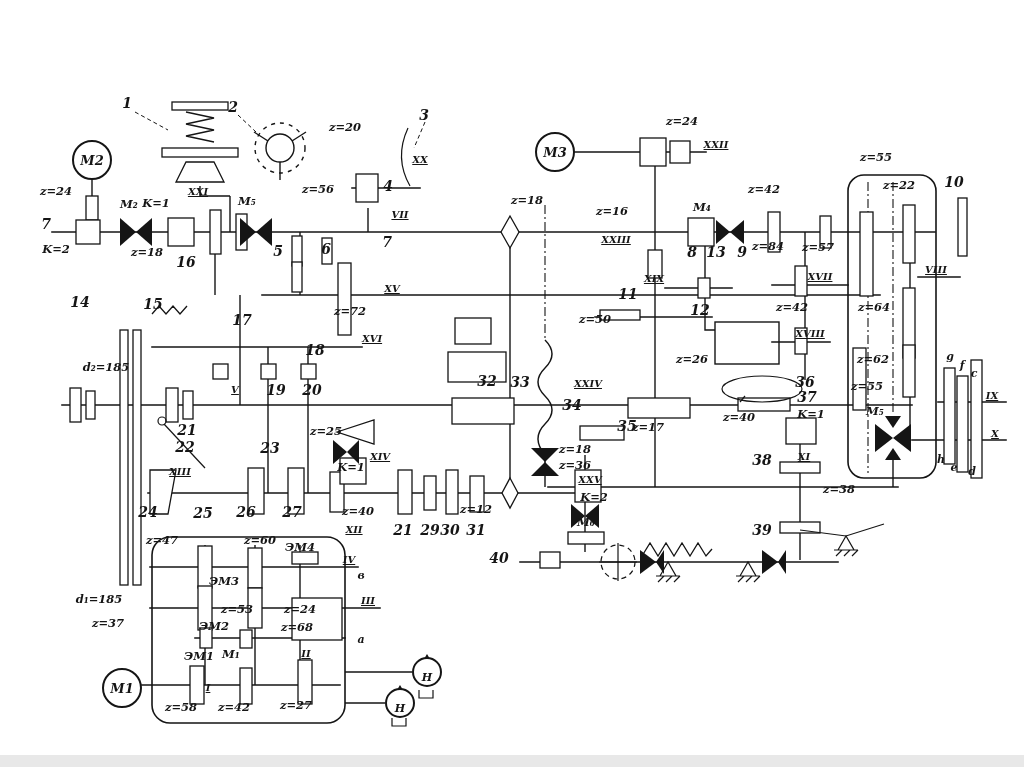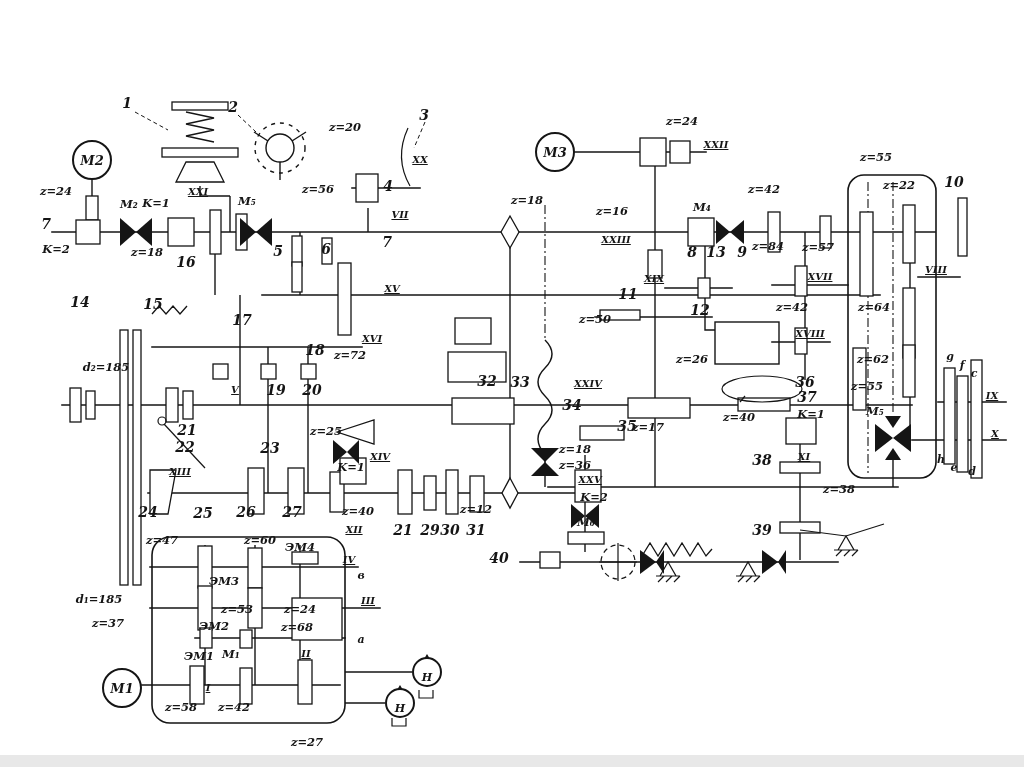--- a/index.html
+++ b/index.html
@@ -304,21 +304,21 @@
         <div class="lbl gz" style="left: 595px; top: 320px;">z=50</div>
         <div class="lbl gz" style="left: 692px; top: 360px;">z=26</div>
         <div class="lbl gz" style="left: 792px; top: 308px;">z=42</div>
         <div class="lbl gz" style="left: 648px; top: 428px;">z=17</div>
         <div class="lbl gz" style="left: 739px; top: 418px;">z=40</div>
         <div class="lbl gz" style="left: 811px; top: 415px;">K=1</div>
         <div class="lbl gz" style="left: 873px; top: 360px;">z=62</div>
         <div class="lbl gz" style="left: 867px; top: 387px;">z=55</div>
         <div class="lbl gz" style="left: 875px; top: 412px;">М₅</div>
         <div class="lbl gz" style="left: 839px; top: 490px;">z=38</div>
-        <div class="lbl gz" style="left: 350px; top: 312px; margin-top: 44px;">z=72</div>
+        <div class="lbl gz" style="left: 350px; top: 312px;">z=72</div>
         <div class="lbl gz" style="left: 106px; top: 368px;">d₂=185</div>
         <div class="lbl gz" style="left: 326px; top: 432px;">z=25</div>
         <div class="lbl gz" style="left: 351px; top: 468px;">K=1</div>
         <div class="lbl gz" style="left: 358px; top: 512px;">z=40</div>
         <div class="lbl gz" style="left: 476px; top: 510px;">z=12</div>
         <div class="lbl gz" style="left: 575px; top: 450px;">z=18</div>
         <div class="lbl gz" style="left: 575px; top: 466px;">z=36</div>
         <div class="lbl gz" style="left: 594px; top: 498px;">K=2</div>
         <div class="lbl gz" style="left: 586px; top: 523px;">М₆</div>
         <div class="lbl gz" style="left: 162px; top: 541px;">z=47</div>
@@ -326,21 +326,21 @@
         <div class="lbl gz" style="left: 300px; top: 548px;">ЭМ4</div>
         <div class="lbl gz" style="left: 224px; top: 582px;">ЭМ3</div>
         <div class="lbl gz" style="left: 237px; top: 610px;">z=53</div>
         <div class="lbl gz" style="left: 214px; top: 627px;">ЭМ2</div>
         <div class="lbl gz" style="left: 300px; top: 610px;">z=24</div>
         <div class="lbl gz" style="left: 297px; top: 628px;">z=68</div>
         <div class="lbl gz" style="left: 199px; top: 657px;">ЭМ1</div>
         <div class="lbl gz" style="left: 231px; top: 655px;">M₁</div>
         <div class="lbl gz" style="left: 181px; top: 708px;">z=58</div>
         <div class="lbl gz" style="left: 234px; top: 708px;">z=42</div>
-        <div class="lbl gz" style="left: 307px; top: 706px; margin-top: 37px;">z=27</div>
+        <div class="lbl gz" style="left: 296px; top: 706px;">z=27</div>
         <div class="lbl gz" style="left: 99px; top: 600px;">d₁=185</div>
         <div class="lbl gz" style="left: 108px; top: 624px;">z=37</div>
         <div class="lbl rom" style="left: 400px; top: 215px;">VII</div>
         <div class="lbl rom" style="left: 392px; top: 289px;">XV</div>
         <div class="lbl rom" style="left: 372px; top: 339px;">XVI</div>
         <div class="lbl rom" style="left: 235px; top: 390px;">V</div>
         <div class="lbl rom" style="left: 180px; top: 472px;">XIII</div>
         <div class="lbl rom" style="left: 380px; top: 457px;">XIV</div>
         <div class="lbl rom" style="left: 346px; top: 530px; margin-left: 8px;">XII</div>
         <div class="lbl rom" style="left: 590px; top: 480px;">XXV</div>

